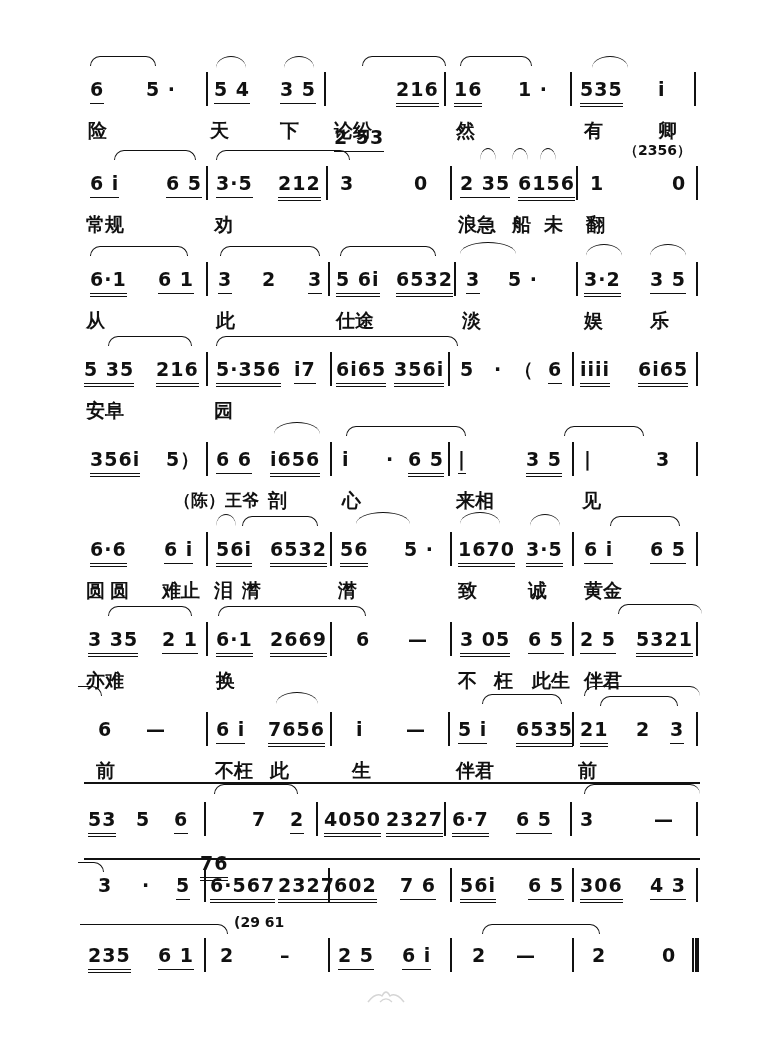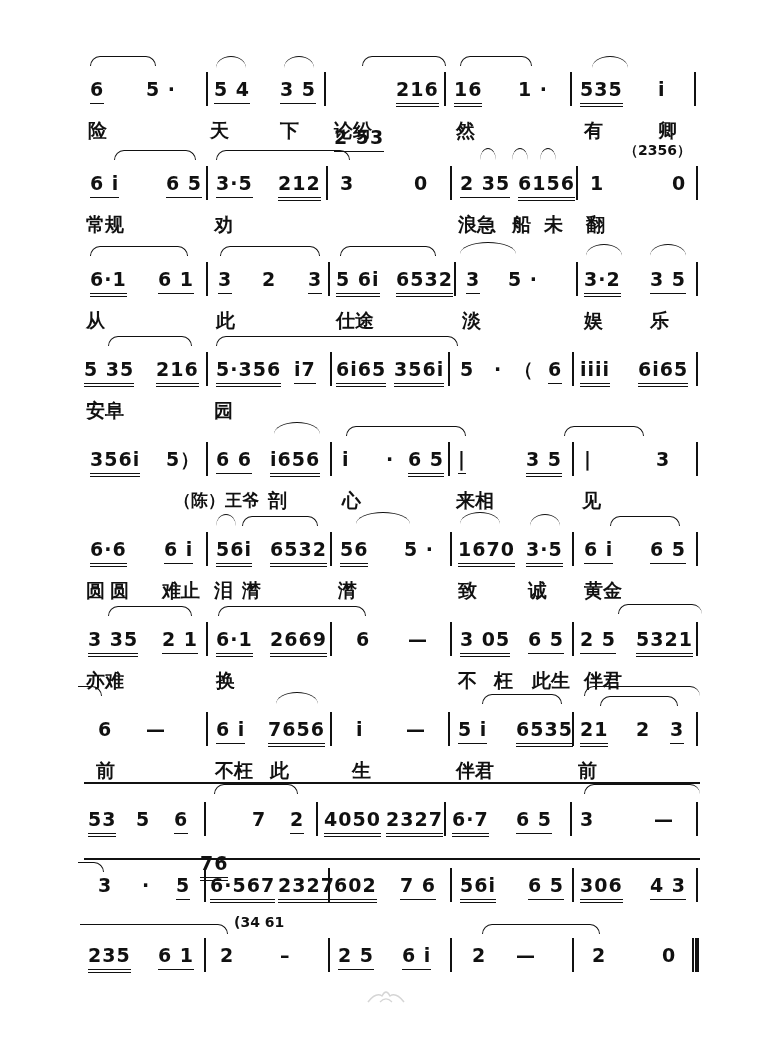--- a/index.html
+++ b/index.html
@@ -342,21 +342,21 @@
       <span class="bar" style="left:488px;"></span>
       <span class="tok u2" style="left:496px;">306</span>
       <span class="tok u1" style="left:566px;">4 3</span>
       <span class="bar" style="left:612px;"></span>
     </div>
   </div>
 
   <div class="row" style="top:942px;">
     <div class="slur" style="left:-4px;top:-18px;width:148px;border-left:none;border-radius:0 10px 0 0;"></div>
     <div class="slur" style="left:398px;top:-18px;width:118px;"></div>
-    <span class="small" style="left:150px;top:-28px;">(34  61</span>
+    <span class="small" style="left:150px;top:-28px;">(29  61</span>
     <div class="notes">
       <span class="tok u2" style="left:4px;">235</span>
       <span class="tok u1" style="left:74px;">6 1</span>
       <span class="bar" style="left:120px;"></span>
       <span class="tok" style="left:136px;">2</span>
       <span class="tok" style="left:196px;">–</span>
       <span class="bar" style="left:244px;"></span>
       <span class="tok u1" style="left:254px;">2 5</span>
       <span class="tok u1" style="left:318px;">6 i</span>
       <span class="bar" style="left:366px;"></span>

